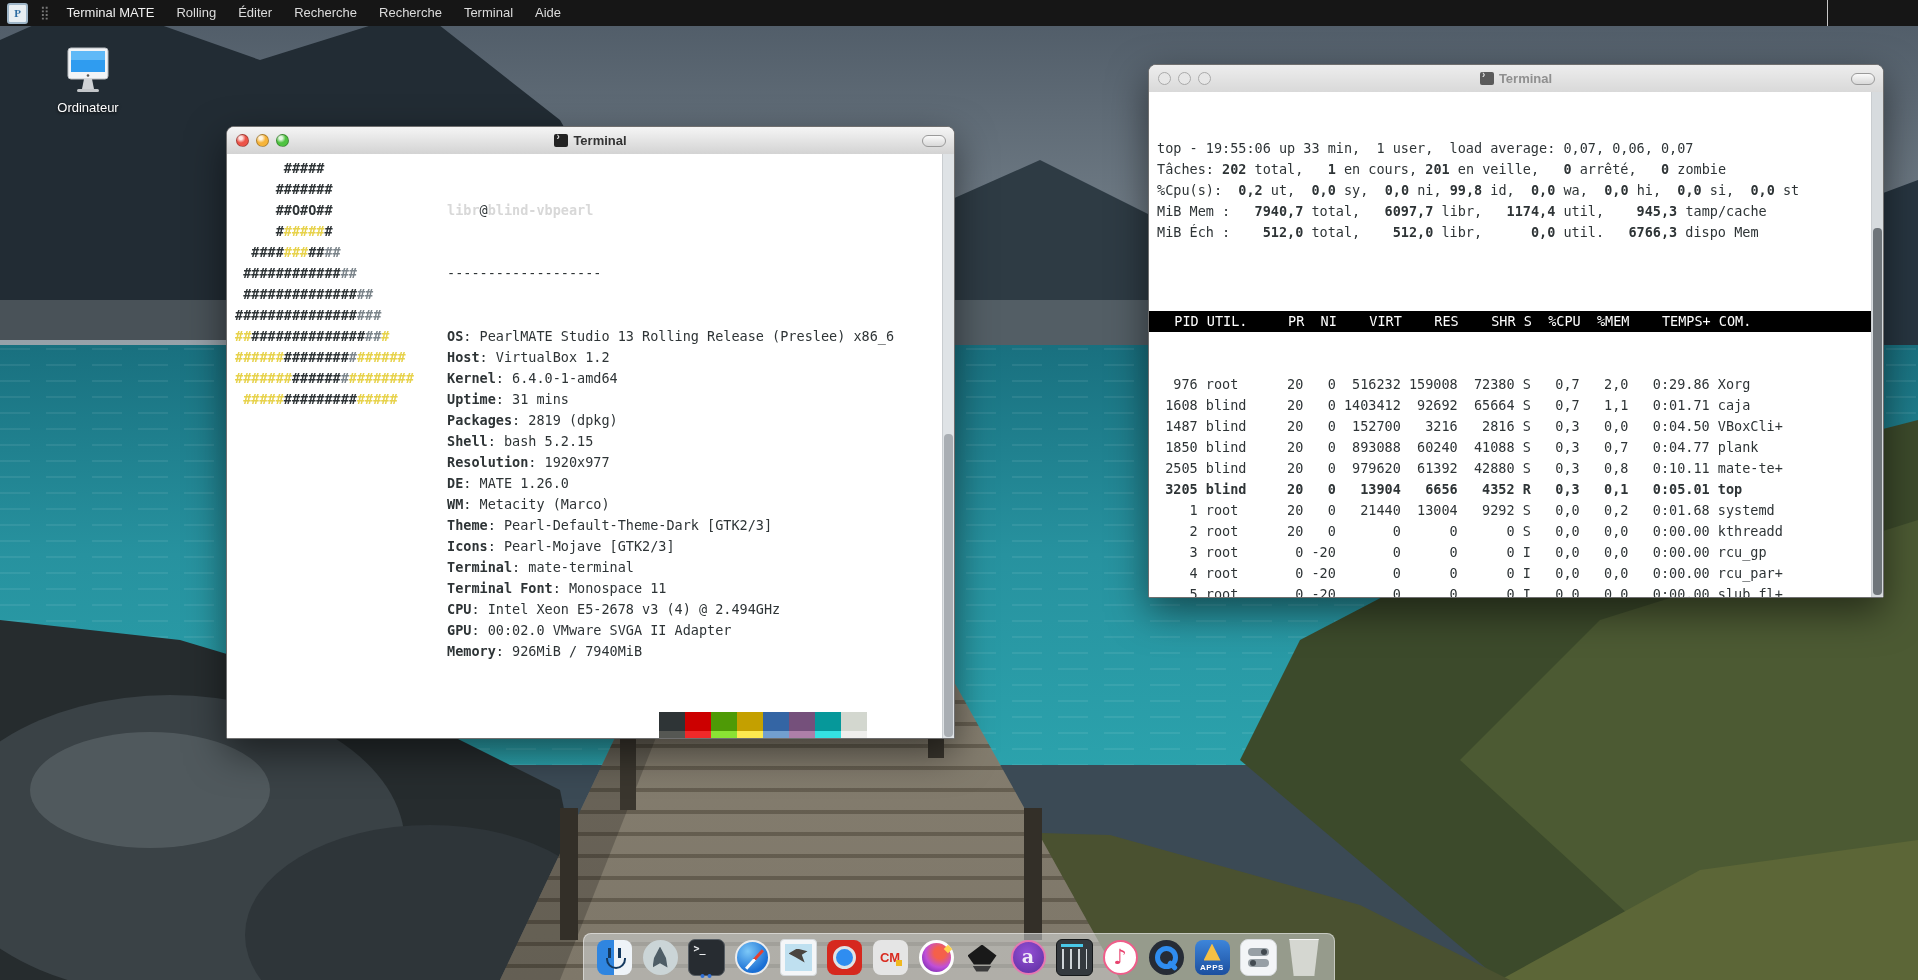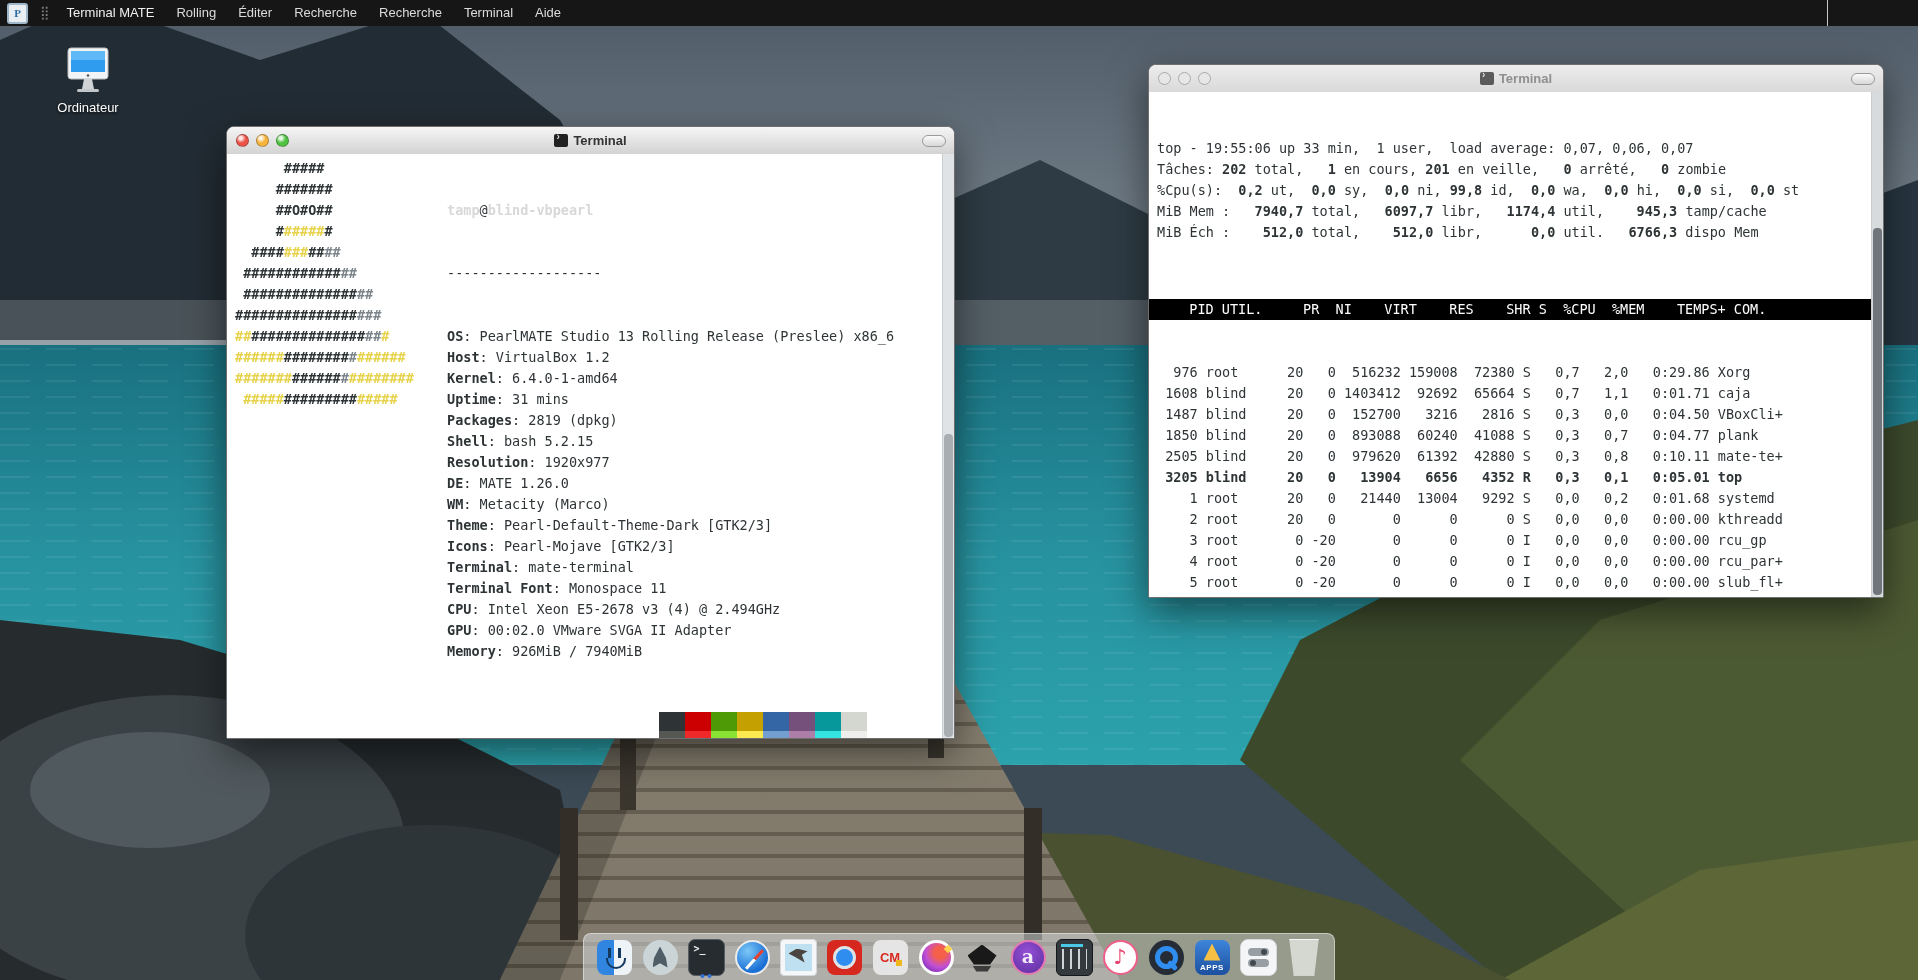--- a/index.html
+++ b/index.html
@@ -81,21 +81,21 @@
   #nf-head .u{color:#d8d8d8;font-weight:bold}
   #nf-head .at{color:#2e3436}
   .nfl b{font-weight:bold}
   #palette{margin:8px 0 0 212px;font-size:0}
   #palette .prow{height:19px}
   #palette .sw{display:inline-block;width:26px;height:19px}
 
   
   #rt-content{padding:4px 14px 0 8px;line-height:21px;white-space:pre;}
   #rt-summary b{font-weight:bold}
-  #rt-header{background:#000;color:#fff;margin:14px -14px 0 -8px;padding-left:24px;height:21px}
+  #rt-header{background:#000;color:#fff;margin:26px -14px 0 -8px;padding-left:9px;height:21px}
   #rt-rows .bold{font-weight:bold}
 
   
   #dock{position:absolute;left:50%;transform:translateX(-50%);bottom:0;height:46px;z-index:40;
         background:rgba(225,229,232,.5);border:1px solid rgba(255,255,255,.45);border-bottom:none;
         border-radius:8px 8px 0 0;display:flex;align-items:center;gap:6px;padding:0 10px;}
   .dock-item{position:relative;width:40px;height:40px;display:flex;align-items:center;justify-content:center;cursor:default}
   .dk{position:relative;width:35px;height:35px}
   .run{position:absolute;bottom:-1px;left:50%;transform:translateX(-50%);display:flex;gap:3px}
   .run i{width:4px;height:4px;border-radius:50%;background:#2f6fd6}
@@ -233,21 +233,21 @@
         <span class="tl yellow"></span>
         <span class="tl green"></span>
       </div>
       <span class="shade-btn"></span>
     </div>
     <div class="term-body">
       <div id="lt-content">
         <div class="nf-row">
           <div id="ascii"><div><span class="c-d">      #####</span></div><div><span class="c-d">     #######</span></div><div><span class="c-d">     ##O#O##</span></div><div><span class="c-d">     #</span><span class="c-y">#####</span><span class="c-d">#</span></div><div><span class="c-d">  ####</span><span class="c-y">###</span><span class="c-d">##</span><span class="c-g">##</span></div><div><span class="c-d"> ############</span><span class="c-g">##</span></div><div><span class="c-d"> ##############</span><span class="c-g">##</span></div><div><span class="c-d">###############</span><span class="c-g">###</span></div><div><span class="c-y">##</span><span class="c-d">##############</span><span class="c-g">##</span><span class="c-y">#</span></div><div><span class="c-y">######</span><span class="c-d">########</span><span class="c-g">#</span><span class="c-y">######</span></div><div><span class="c-y">#######</span><span class="c-d">######</span><span class="c-g">#</span><span class="c-y">########</span></div><div><span class="c-y"> #####</span><span class="c-d">#########</span><span class="c-y">#####</span></div></div>
           <div id="nf-info">
-            <div id="nf-head"><span class="u">tamp</span><span class="at">@</span><span class="u">blind-vbpearl</span></div>
+            <div id="nf-head"><span class="u">libr</span><span class="at">@</span><span class="u">blind-vbpearl</span></div>
             <div>-------------------</div>
             <div id="nf-lines"><div class="nfl"><b>OS</b>: PearlMATE Studio 13 Rolling Release (Preslee) x86_6</div><div class="nfl"><b>Host</b>: VirtualBox 1.2</div><div class="nfl"><b>Kernel</b>: 6.4.0-1-amd64</div><div class="nfl"><b>Uptime</b>: 31 mins</div><div class="nfl"><b>Packages</b>: 2819 (dpkg)</div><div class="nfl"><b>Shell</b>: bash 5.2.15</div><div class="nfl"><b>Resolution</b>: 1920x977</div><div class="nfl"><b>DE</b>: MATE 1.26.0</div><div class="nfl"><b>WM</b>: Metacity (Marco)</div><div class="nfl"><b>Theme</b>: Pearl-Default-Theme-Dark [GTK2/3]</div><div class="nfl"><b>Icons</b>: Pearl-Mojave [GTK2/3]</div><div class="nfl"><b>Terminal</b>: mate-terminal</div><div class="nfl"><b>Terminal Font</b>: Monospace 11</div><div class="nfl"><b>CPU</b>: Intel Xeon E5-2678 v3 (4) @ 2.494GHz</div><div class="nfl"><b>GPU</b>: 00:02.0 VMware SVGA II Adapter</div><div class="nfl"><b>Memory</b>: 926MiB / 7940MiB</div></div>
             <div id="palette"><div class="prow"><span class="sw" style="background: rgb(46, 52, 54);"></span><span class="sw" style="background: rgb(204, 0, 0);"></span><span class="sw" style="background: rgb(78, 154, 6);"></span><span class="sw" style="background: rgb(196, 160, 0);"></span><span class="sw" style="background: rgb(52, 101, 164);"></span><span class="sw" style="background: rgb(117, 80, 123);"></span><span class="sw" style="background: rgb(6, 152, 154);"></span><span class="sw" style="background: rgb(211, 215, 207);"></span></div><div class="prow"><span class="sw" style="background: rgb(85, 87, 83);"></span><span class="sw" style="background: rgb(239, 41, 41);"></span><span class="sw" style="background: rgb(138, 226, 52);"></span><span class="sw" style="background: rgb(252, 233, 79);"></span><span class="sw" style="background: rgb(114, 159, 207);"></span><span class="sw" style="background: rgb(173, 127, 168);"></span><span class="sw" style="background: rgb(52, 226, 226);"></span><span class="sw" style="background: rgb(238, 238, 236);"></span></div></div>
           </div>
         </div>
 
       </div>
       <div class="scrollbar" style="background:#dfe3e6">
         <div class="scroll-thumb" style="top:48%;bottom:1px"></div>
       </div>

